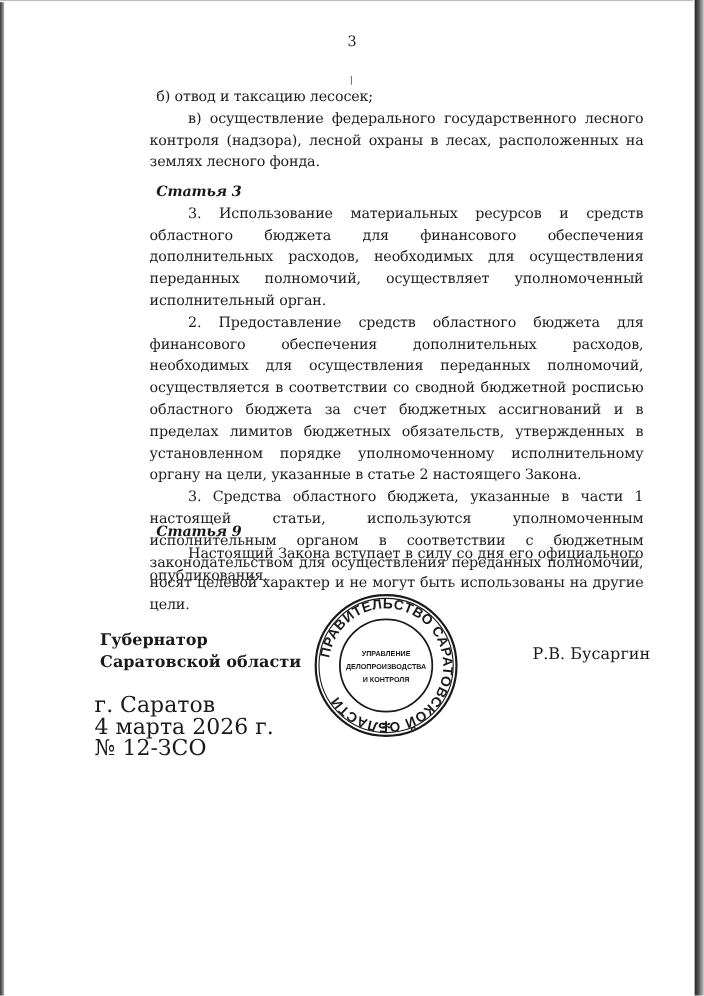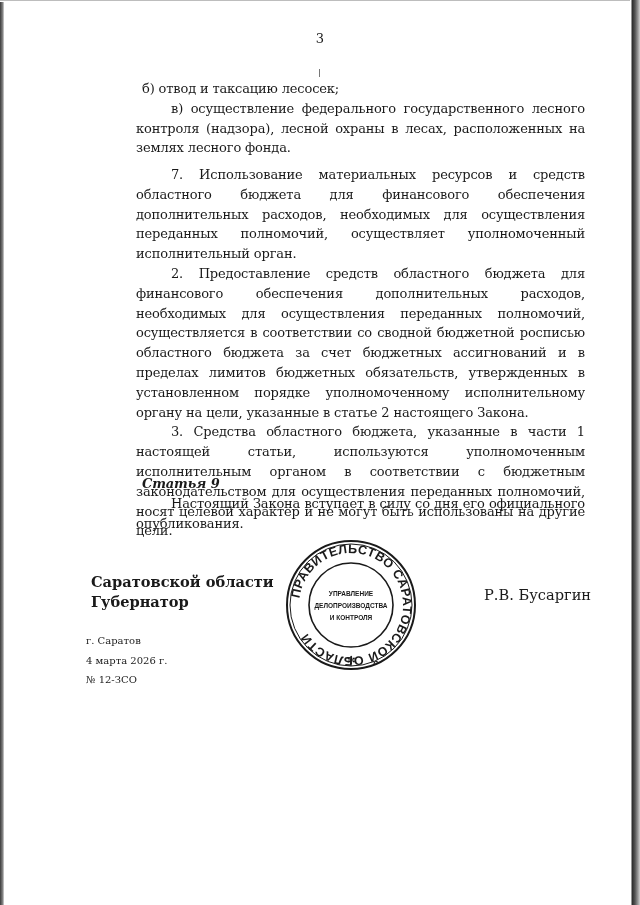--- a/index.html
+++ b/index.html
@@ -28,54 +28,55 @@
       position: absolute; left: 107px; width: 478px;
       font-size: 13px; line-height: 19.8px; text-align: justify;
       letter-spacing: -0.15px;
     }
     .p { margin: 0; text-indent: 35px; text-align: justify; }
     .p.last-line-left { text-align-last: left; margin-left: 29px; }
     .heading { margin: 0; text-indent: 35px; font-style: italic; font-weight: bold; }
     .sig { position: absolute; font-size: 14.6px; line-height: 20px; }
     .sig-left { left: 91px; top: 572px; font-weight: bold; }
     .sig-right { left: 484px; top: 585px; font-weight: normal; }
-    .place-block { position: absolute; left: 86px; top: 631px; font-size: 10px; line-height: 19.5px; }
+    .place-block { position: absolute; left: 86px; top: 631px; font-size: 20px; line-height: 19.5px; }
     .stamp { position: absolute; left: 284px; top: 538px; width: 134px; height: 134px; }
     .line { display: block; }
   </style>
 </head>
 <body>
 
 <div class="page">
   <div class="edge-top"></div>
   <div class="edge-left"></div>
   <div class="edge-right"></div>
 
   <div class="page-number">3</div>
   <div class="tick-mark"></div>
 
   <div class="text-block" style="top:79px;">
     <p class="p">б) отвод и таксацию лесосек;</p>
     <p class="p last-line-left">в) осуществление федерального государственного лесного контроля (надзора), лесной охраны в лесах, расположенных на землях лесного фонда.</p>
   </div>
 
   <div class="text-block" style="top:165px;">
-    <p class="p last-line-left">7. Использование материальных ресурсов и средств областного бюджета для финансового обеспечения дополнительных расходов, необходимых для осуществления переданных полномочий, осуществляет уполномоченный исполнительный орган.</p>
+    <p class="heading">Статья 3</p>
+    <p class="p last-line-left">3. Использование материальных ресурсов и средств областного бюджета для финансового обеспечения дополнительных расходов, необходимых для осуществления переданных полномочий, осуществляет уполномоченный исполнительный орган.</p>
     <p class="p last-line-left">2. Предоставление средств областного бюджета для финансового обеспечения дополнительных расходов, необходимых для осуществления переданных полномочий, осуществляется в соответствии со сводной бюджетной росписью областного бюджета за счет бюджетных ассигнований и в пределах лимитов бюджетных обязательств, утвержденных в установленном порядке уполномоченному исполнительному органу на цели, указанные в статье 2 настоящего Закона.</p>
     <p class="p last-line-left">3. Средства областного бюджета, указанные в части 1 настоящей статьи, используются уполномоченным исполнительным органом в соответствии с бюджетным законодательством для осуществления переданных полномочий, носят целевой характер и не могут быть использованы на другие цели.</p>
   </div>
 
   <div class="text-block" style="top:474px;">
     <p class="heading">Статья 9</p>
     <p class="p last-line-left">Настоящий Закона вступает в силу со дня его официального опубликования.</p>
   </div>
 
   <div class="sig sig-left">
+    <span class="line">Губернатор</span>
     <span class="line">Саратовской области</span>
-    <span class="line">Губернатор</span>
   </div>
 
   <svg class="stamp" viewBox="0 0 134 134">
     <defs>
       <path id="stampArc" d="M 67,67 m -52,0 a 52,52 0 1,1 104,0 a 52,52 0 1,1 -104,0"></path>
     </defs>
     <circle cx="67" cy="67" r="64" fill="none" stroke="#1a1a1a" stroke-width="2"></circle>
     <circle cx="67" cy="67" r="61" fill="none" stroke="#1a1a1a" stroke-width="1"></circle>
     <circle cx="67" cy="67" r="42" fill="none" stroke="#1a1a1a" stroke-width="1.6"></circle>
     <text font-family="Liberation Sans, sans-serif" font-size="12.5" font-weight="bold" fill="#1a1a1a" letter-spacing="0.5">

